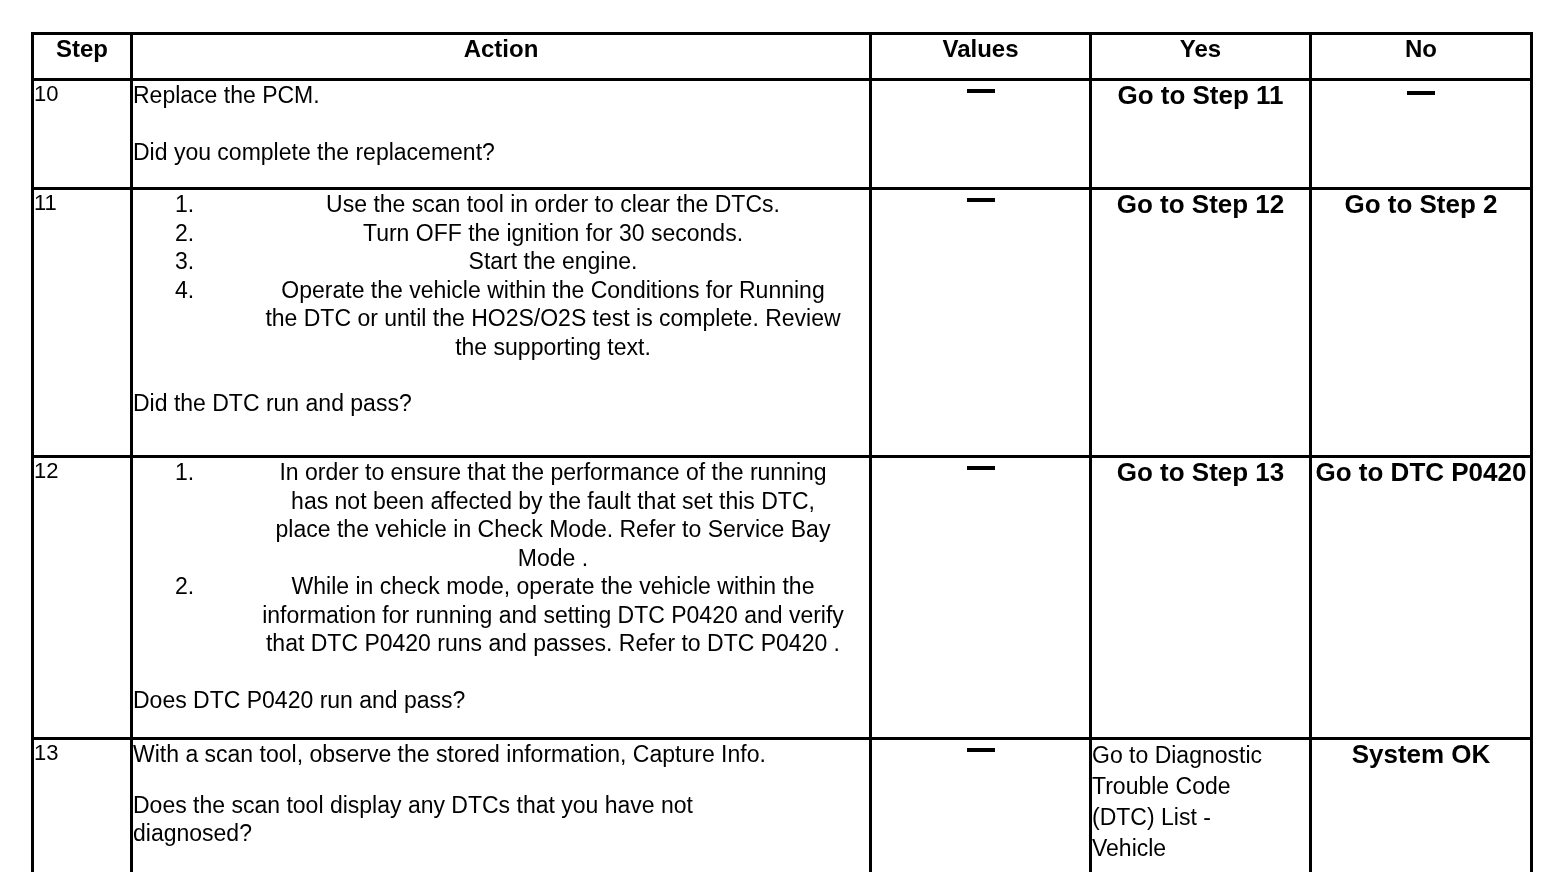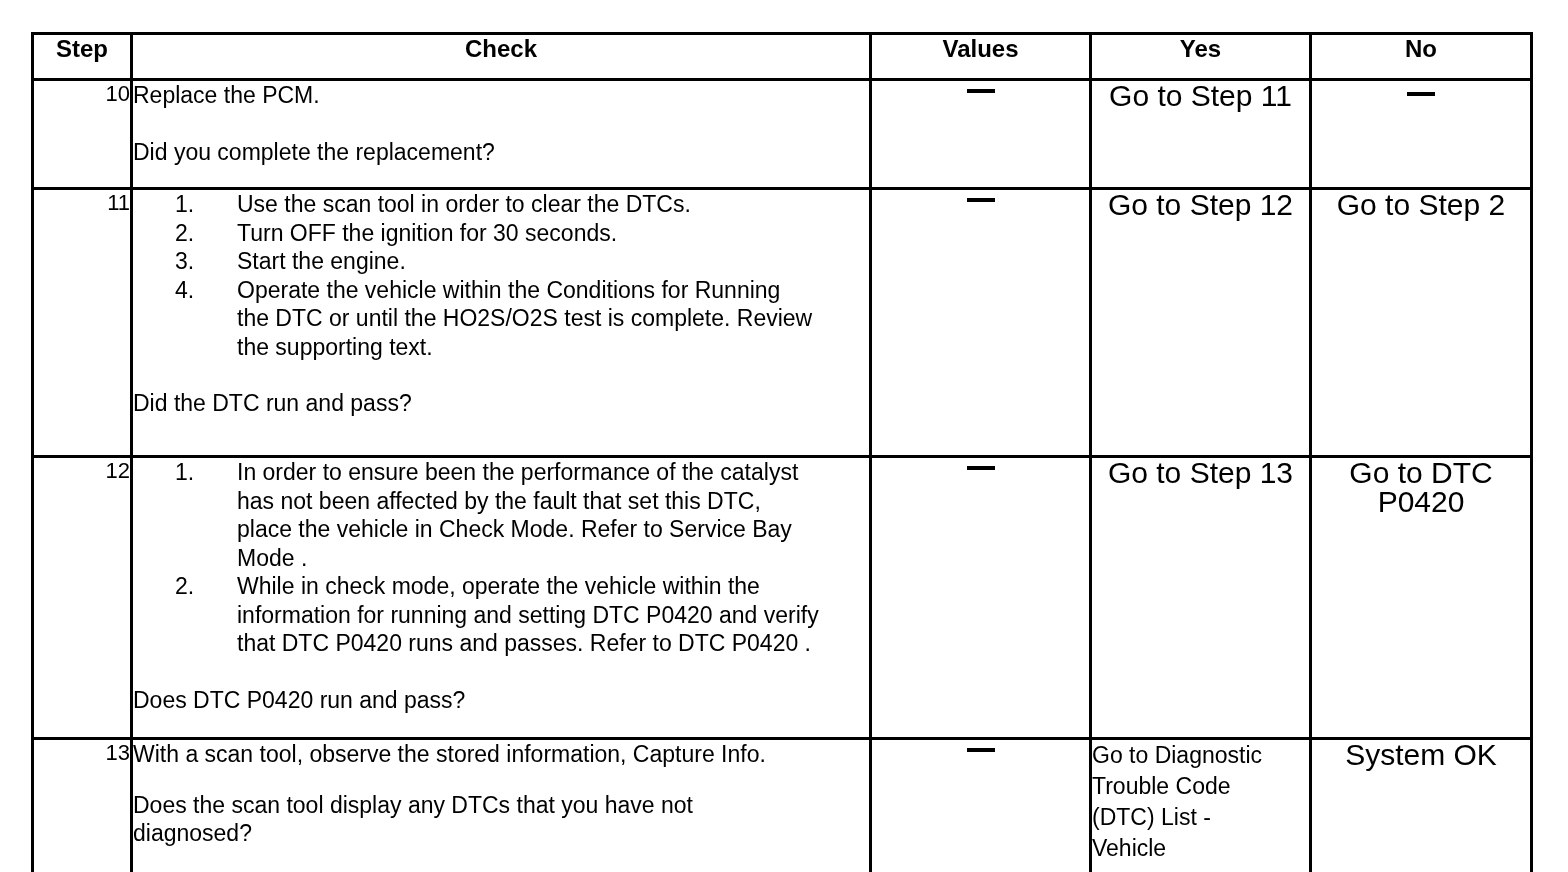--- a/index.html
+++ b/index.html
@@ -52,21 +52,21 @@
     height: 43px;
     text-align: center;
     vertical-align: middle;
     font-size: 24px;
     font-weight: bold;
     letter-spacing: 0px;
   }
 
   
   .step-cell {
-    text-align: right;
+    text-align: left;
     vertical-align: middle;
     font-size: 22px;
   }
 
   
   .action-cell {
     padding: 6px 8px 6px 8px;
     font-size: 23px;
     line-height: 28.5px;
   }
@@ -92,38 +92,40 @@
   }
   ol.action-list > li .num {
     position: absolute;
     left: 42px;
     top: 0;
     width: 34px;
     text-align: left;
   }
   ol.action-list > li .txt {
     display: block;
+    text-align: center;
   }
   .dash-cell {
     text-align: center;
     vertical-align: middle;
   }
   .dash {
     display: inline-block;
     width: 28px;
     height: 4px;
     background: #000000;
     vertical-align: middle;
   }
   .yn-bottom {
     text-align: center;
     vertical-align: bottom;
-    font-size: 30px;
+    font-size: 26px;
     line-height: 29px;
     padding-bottom: 8px;
+    font-weight: bold;
   }
   .yn-block {
     text-align: left;
     vertical-align: bottom;
     font-size: 23px;
     line-height: 31px;
     padding-bottom: 6px;
   }
   .yn-block .ln { display: block; }
 
@@ -143,21 +145,21 @@
       <col class="c-step">
       <col class="c-action">
       <col class="c-values">
       <col class="c-yes">
       <col class="c-no">
     </colgroup>
 
     <thead>
       <tr>
         <th class="hdr-cell">Step</th>
-        <th class="hdr-cell">Check</th>
+        <th class="hdr-cell">Action</th>
         <th class="hdr-cell">Values</th>
         <th class="hdr-cell">Yes</th>
         <th class="hdr-cell">No</th>
       </tr>
     </thead>
 
     <tbody>
 
       <tr class="r10">
         <td class="step-cell">10</td>
@@ -213,21 +215,21 @@
           <span class="ln">Go to Step 2</span>
         </td>
       </tr>
 
       <tr class="r12">
         <td class="step-cell">12</td>
         <td class="action-cell">
           <ol class="action-list">
             <li>
               <span class="num">1.</span>
-              <span class="txt">In order to ensure been the performance of the catalyst</span>
+              <span class="txt">In order to ensure that the performance of the running</span>
               <span class="txt">has not been affected by the fault that set this DTC,</span>
               <span class="txt">place the vehicle in Check Mode. Refer to Service Bay</span>
               <span class="txt">Mode .</span>
             </li>
             <li>
               <span class="num">2.</span>
               <span class="txt">While in check mode, operate the vehicle within the</span>
               <span class="txt">information for running and setting DTC P0420 and verify</span>
               <span class="txt">that DTC P0420 runs and passes. Refer to DTC P0420 .</span>
             </li>

